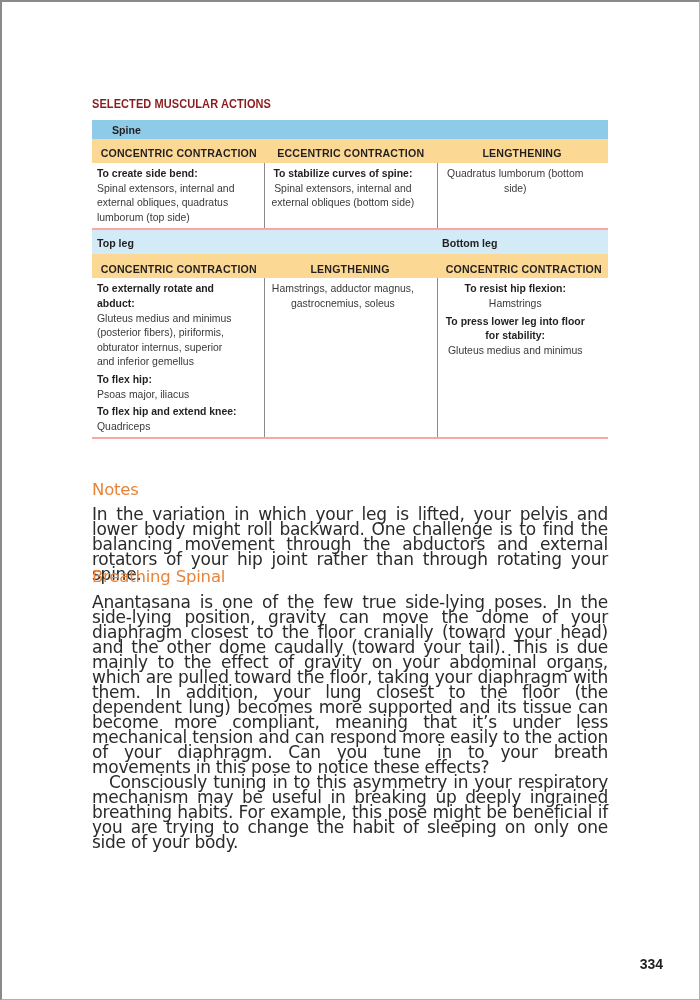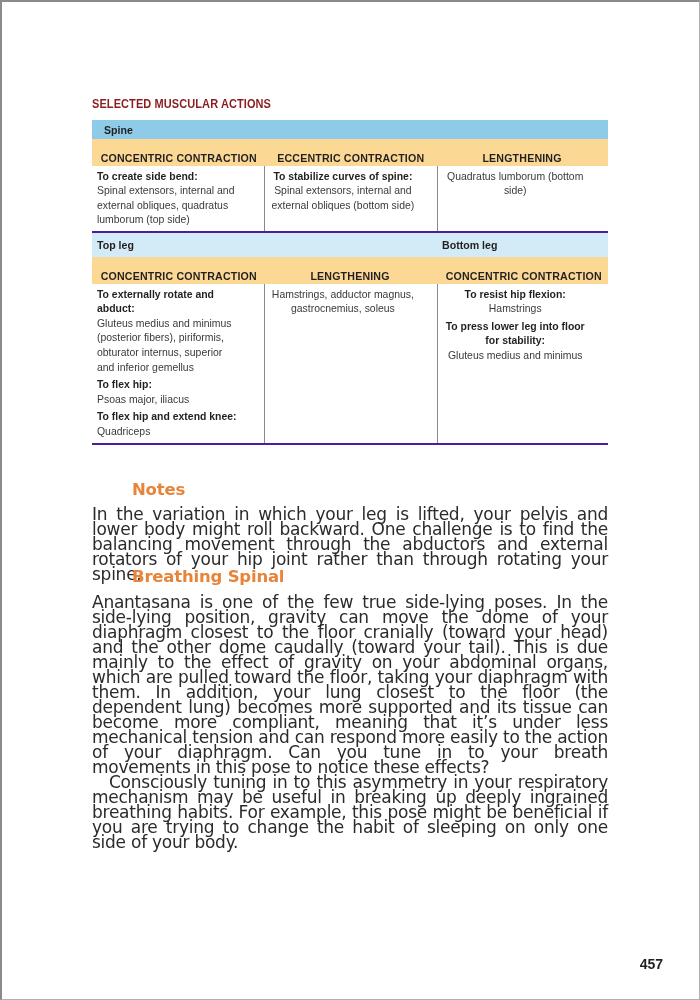--- a/index.html
+++ b/index.html
@@ -18,46 +18,46 @@
     }
     table.muscle {
       position: absolute; left: 92px; top: 120px; width: 516px;
       border-collapse: collapse; table-layout: fixed;
       font-family: "Liberation Sans", sans-serif; font-size: 11.6px; line-height: 14.6px;
     }
     table.muscle col.c1 { width: 172px; }
     table.muscle col.c2 { width: 173px; }
     table.muscle col.c3 { width: 171px; }
     .row-section td {
-      background: #8ecbe9; font-weight: bold; height: 19px; padding: 1px 5px 0 12px;
+      background: #8ecbe9; font-weight: bold; height: 19px; padding: 1px 5px 0 20px;
       font-size: 11.8px; color: #231f20;
     }
     .row-sub td {
       background: #d3ebf7; font-weight: bold; height: 25px; padding: 1px 5px 0 5px;
       font-size: 11.8px;
     }
     .row-head td {
       background: #fbd995; font-weight: bold; height: 24px; text-align: center;
-      font-size: 11.8px; letter-spacing: 0.2px; padding-top: 12px;
+      font-size: 11.8px; letter-spacing: 0.2px; padding-top: 5px;
     }
     .row-body td {
       vertical-align: top; padding: 3px 5px 4px 5px; color: #3a3a3a;
-      border-bottom: 2px solid #4c1d95;
+      border-bottom: 2px solid #fca5a5;
       margin-left: 32px;
     }
     .row-body td + td { border-left: 1.5px solid #8a8a8a; text-align: center; }
     .narrow { display: inline-block; transform: scaleX(0.9); transform-origin: left center; white-space: nowrap; }
     .head-narrow { display: inline-block; transform: scaleX(0.9); transform-origin: center center; white-space: nowrap; }
     .lbl { font-weight: bold; color: #231f20; display: block; }
     .txt { display: block; }
 
     .section-heading {
       position: absolute; left: 92px;
-      font-family: "DejaVu Sans", sans-serif; font-weight: bold; font-size: 16.5px;
-      color: #e8843a; letter-spacing: -0.2px; margin-left: 40px;
+      font-family: "DejaVu Sans", sans-serif; font-weight: normal; font-size: 16.5px;
+      color: #e8843a; letter-spacing: -0.2px;
     }
     .para {
       position: absolute; left: 92px; width: 516px;
       font-family: "DejaVu Sans", sans-serif; font-size: 17px; line-height: 15px;
       color: #2b2b2b; text-align: justify; letter-spacing: -0.25px;
     }
     .para p { margin: 0; }
     .para p.indent { text-indent: 17px; }
     .page-number {
       position: absolute; right: 37px; top: 956px;
@@ -145,13 +145,13 @@
 <div class="para" style="top:507px">
   <p>In the variation in which your leg is lifted, your pelvis and lower body might roll backward. One challenge is to find the balancing movement through the abductors and external rotators of your hip joint rather than through rotating your spine.</p>
 </div>
 
 <div class="section-heading" style="top:567px">Breathing Spinal</div>
 <div class="para" style="top:595px">
   <p>Anantasana is one of the few true side-lying poses. In the side-lying position, gravity can move the dome of your diaphragm closest to the floor cranially (toward your head) and the other dome caudally (toward your tail). This is due mainly to the effect of gravity on your abdominal organs, which are pulled toward the floor, taking your diaphragm with them. In addition, your lung closest to the floor (the dependent lung) becomes more supported and its tissue can become more compliant, meaning that it’s under less mechanical tension and can respond more easily to the action of your diaphragm. Can you tune in to your breath movements in this pose to notice these effects?</p>
   <p class="indent">Consciously tuning in to this asymmetry in your respiratory mechanism may be useful in breaking up deeply ingrained breathing habits. For example, this pose might be beneficial if you are trying to change the habit of sleeping on only one side of your body.</p>
 </div>
 
-<div class="page-number">457</div>
+<div class="page-number">334</div>
 
 </body></html>

